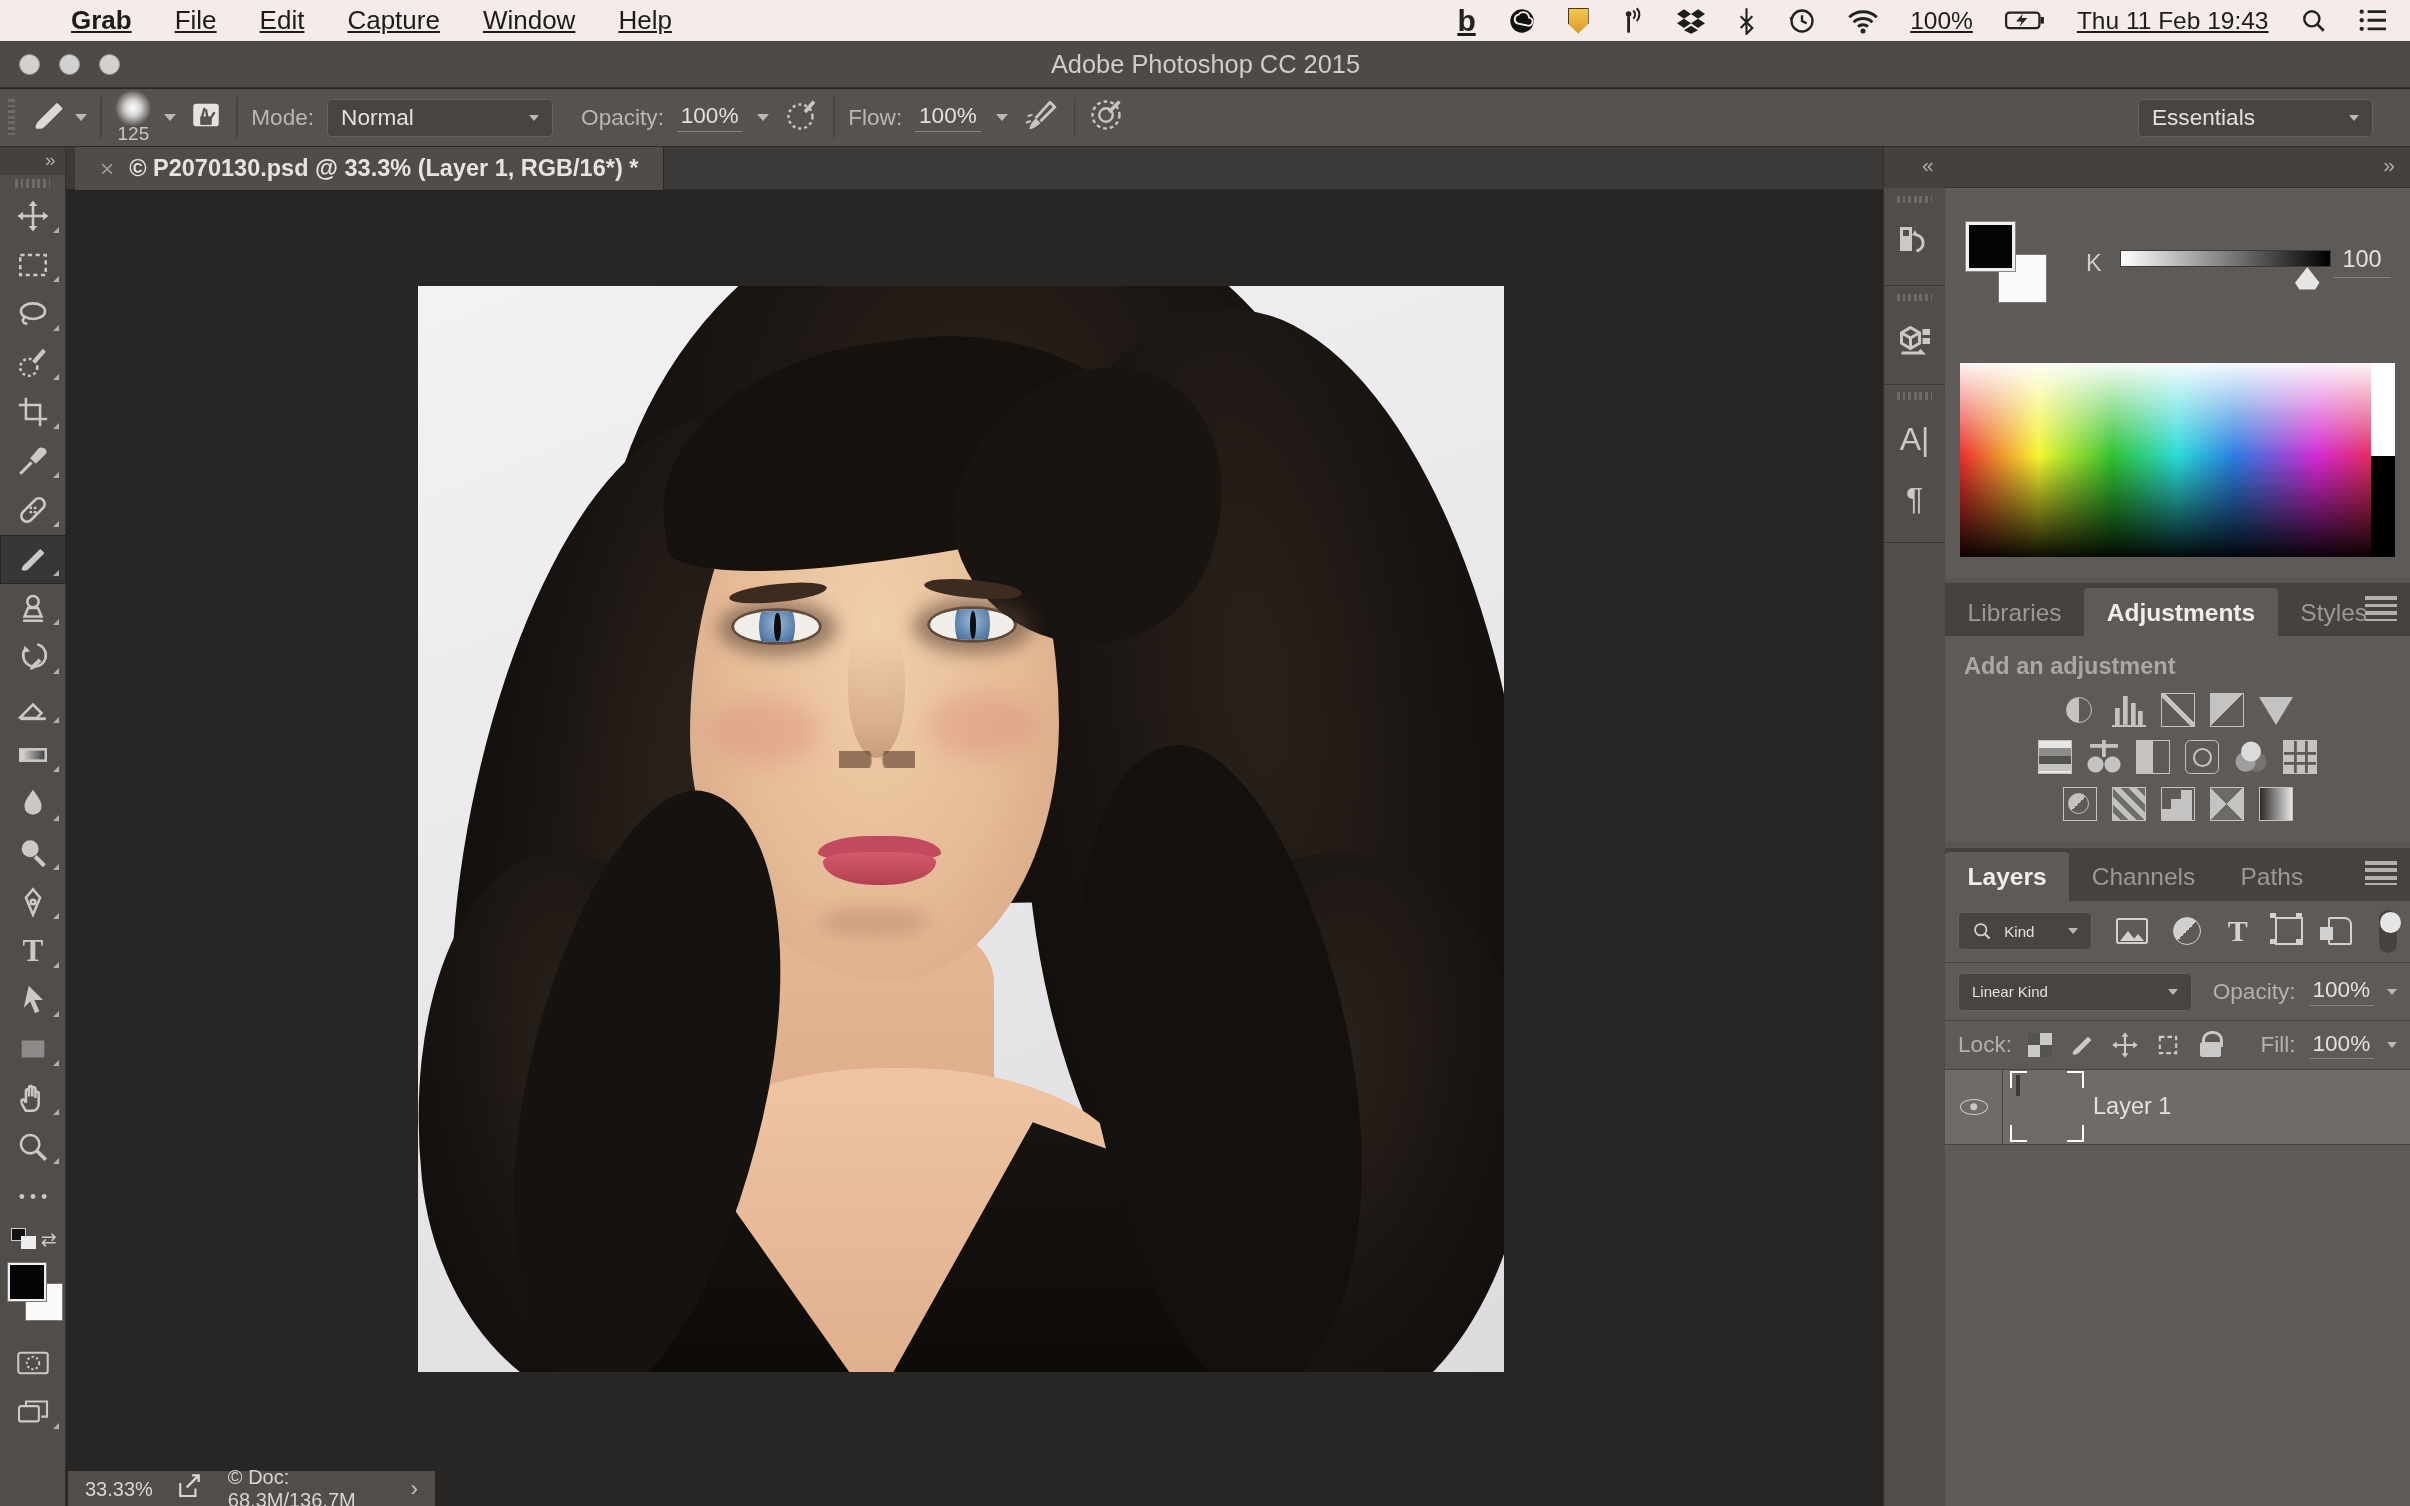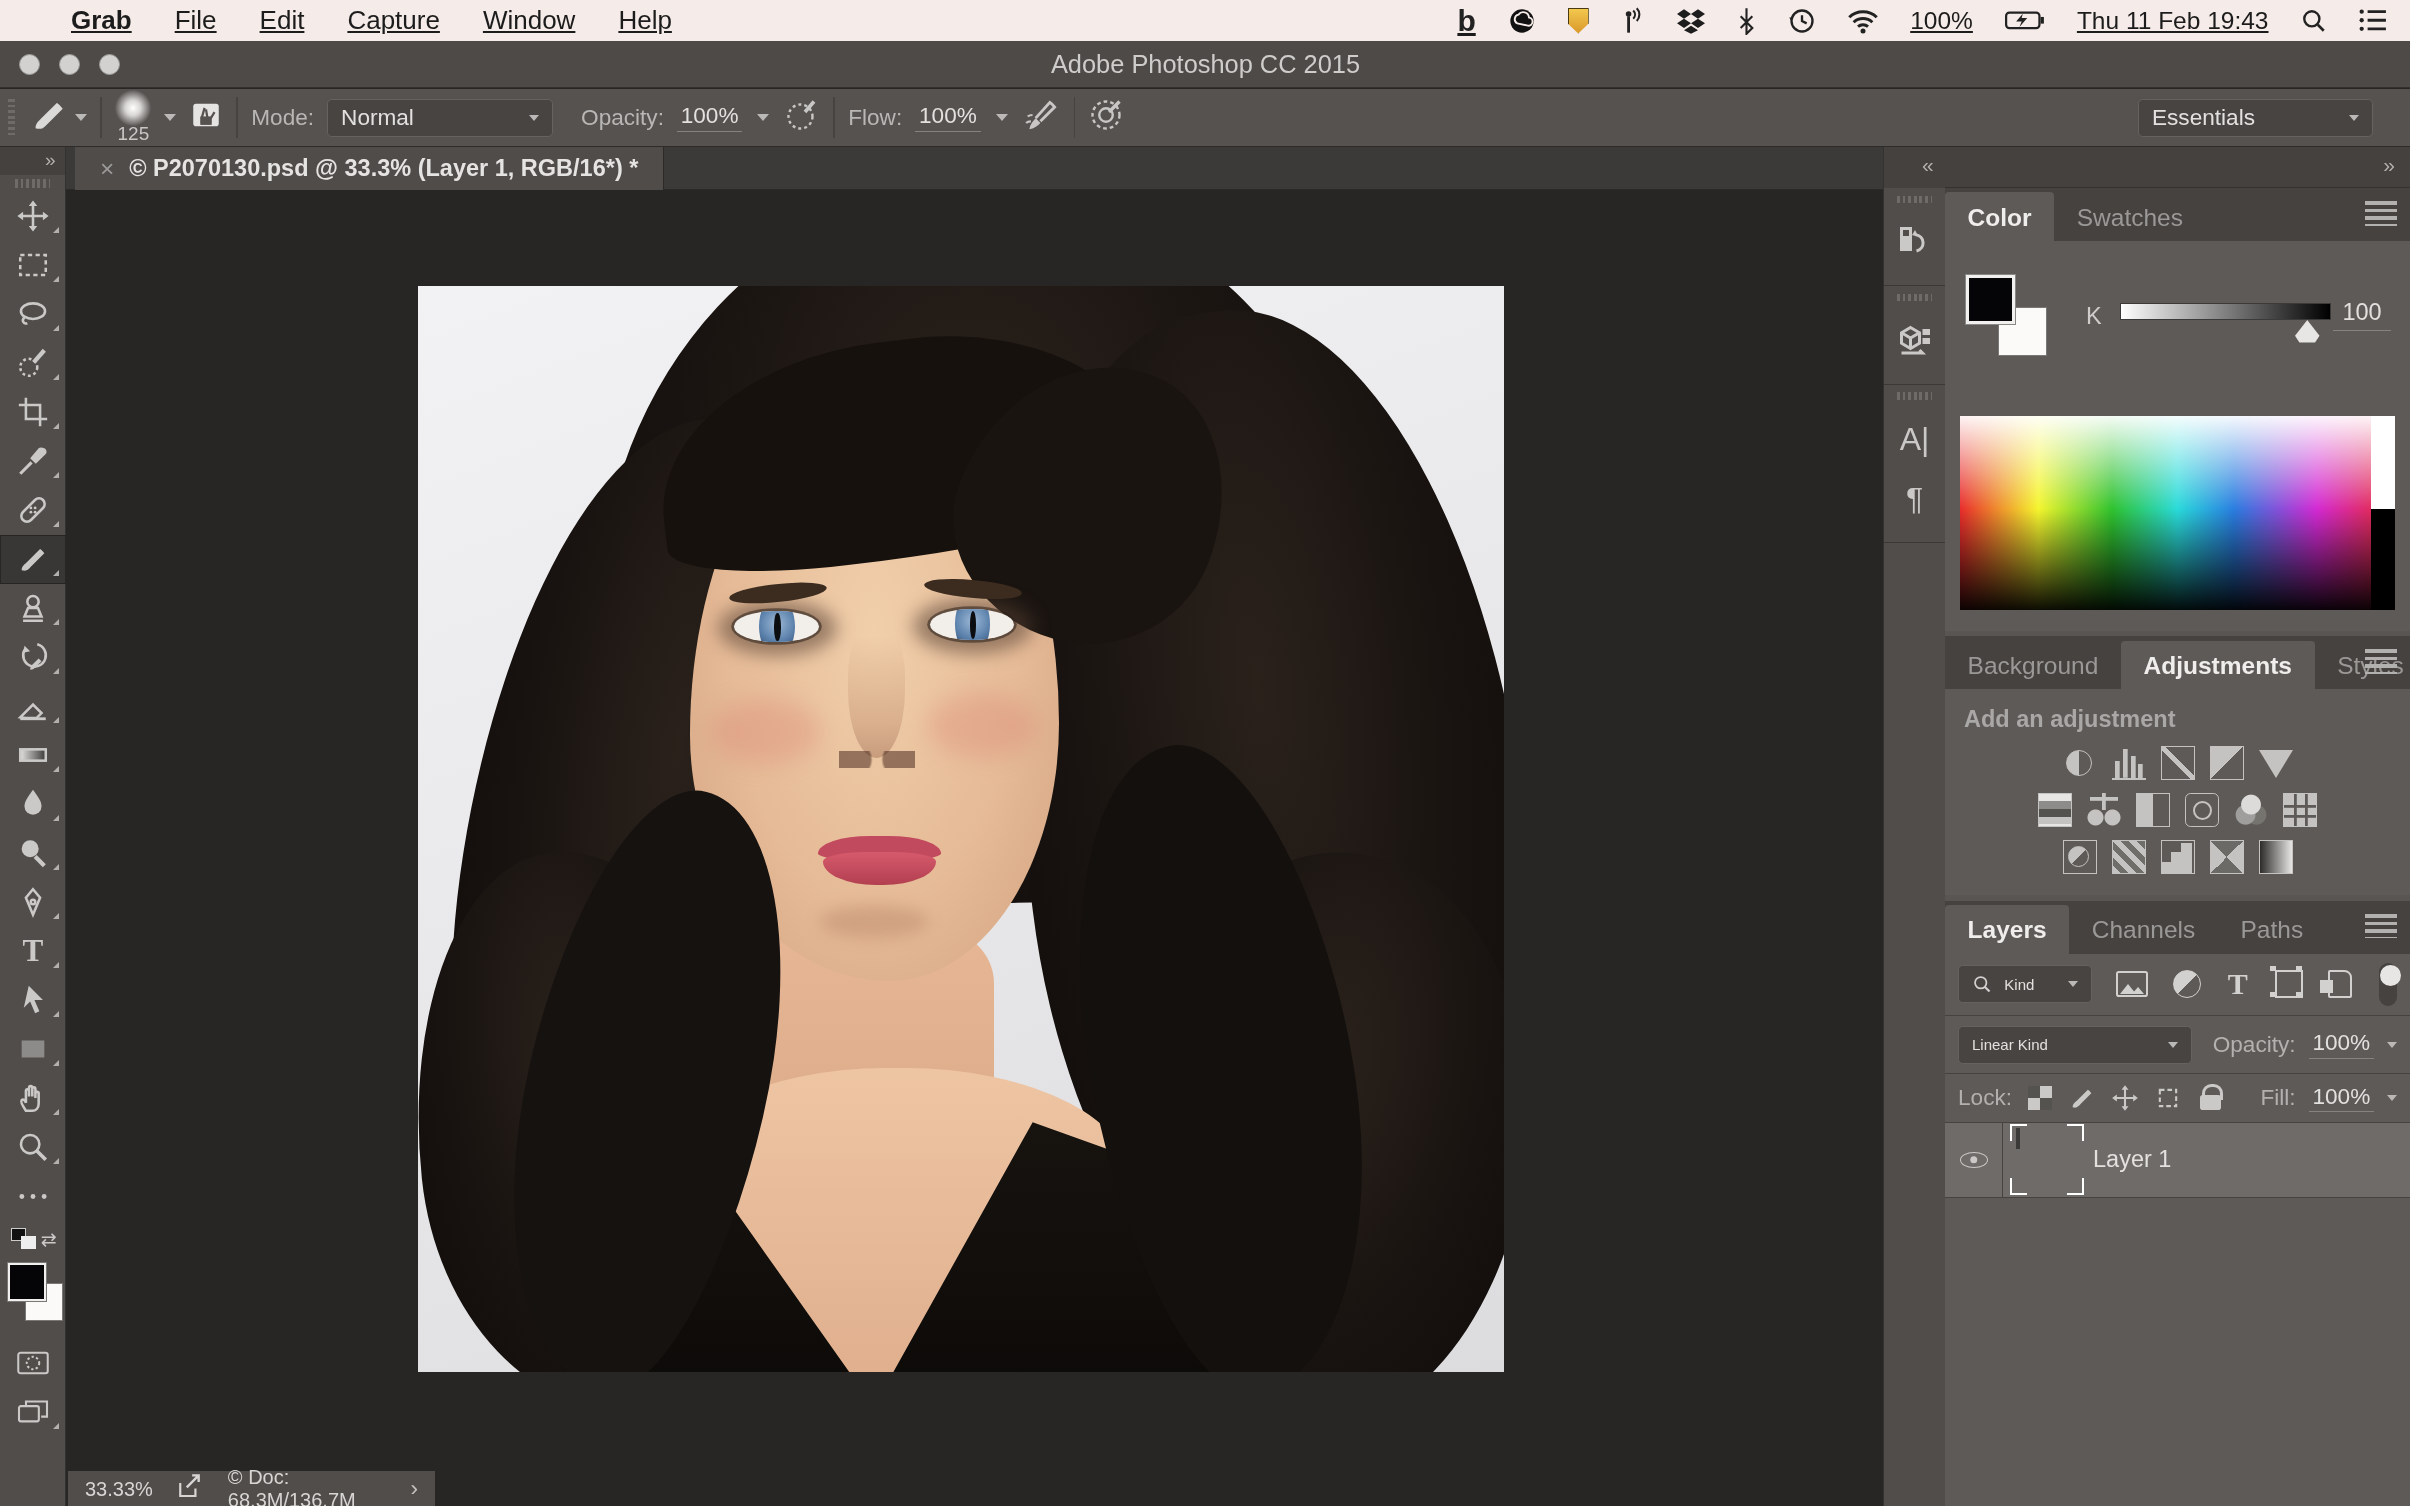--- a/index.html
+++ b/index.html
@@ -657,44 +657,39 @@
         <span>A</span>
         <span style="font-weight:normal">|</span>
       </div>
     <div class="dock-ic">¶</div>
   </div>
 </div>
 
 <div id="panels" class="abs">
   <div class="panel-topbar">»</div>
 
-  <div class="tabsrow">
-    <span class="ptab active">Color</span>
-    <span class="ptab">Swatches</span>
-    <span class="hamburger"></span>
-  </div>
   <div class="panel-body" id="colorbody">
     <div class="abs" style="left:21px; top:34px; width:104px; height:104px;">
       <span class="abs" style="left:32px; top:32px; width:49px; height:49px; background:#fbfaf9; border:0.9px solid #7a7876;"></span>
       <span class="abs" style="left:0; top:0; width:49px; height:49px; background:#050508; border:3.8px solid #f2f0ee; outline:0.9px solid #8a8886;"></span>
     </div>
     <span class="k-label">K</span>
     <span class="k-track"></span>
     <span class="k-handle"></span>
     <span class="k-val">100</span>
 
   </div>
   <div class="panel-body" style="padding-bottom:11.3px">
     <div id="spectrum">
       <span class="spec-strip"></span>
     </div>
   </div>
 
   <div class="tabsrow" style="margin-top:5.6px">
-    <span class="ptab">Background</span>
+    <span class="ptab">Libraries</span>
     <span class="ptab active">Adjustments</span>
     <span class="ptab">Styles</span>
     <span class="hamburger"></span>
   </div>
   <div class="panel-body" id="adjbody">
     <div class="adj-heading">Add an adjustment</div>
     <div class="adj-row">
       <span class="adj">
           <span class="a-bc" style="display:block"></span>
         </span>

